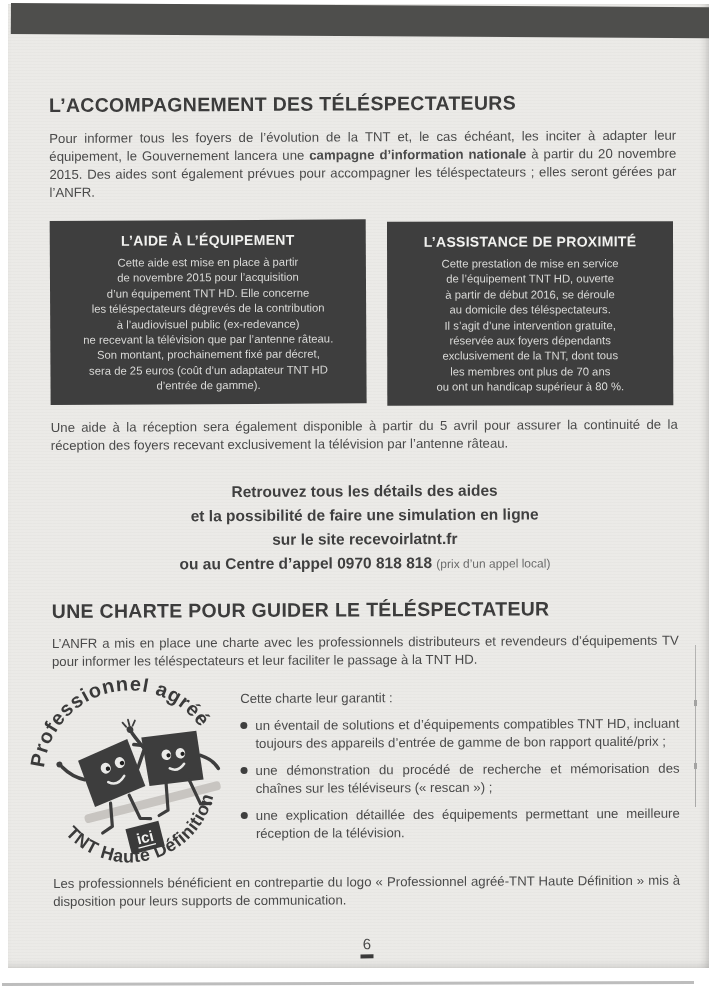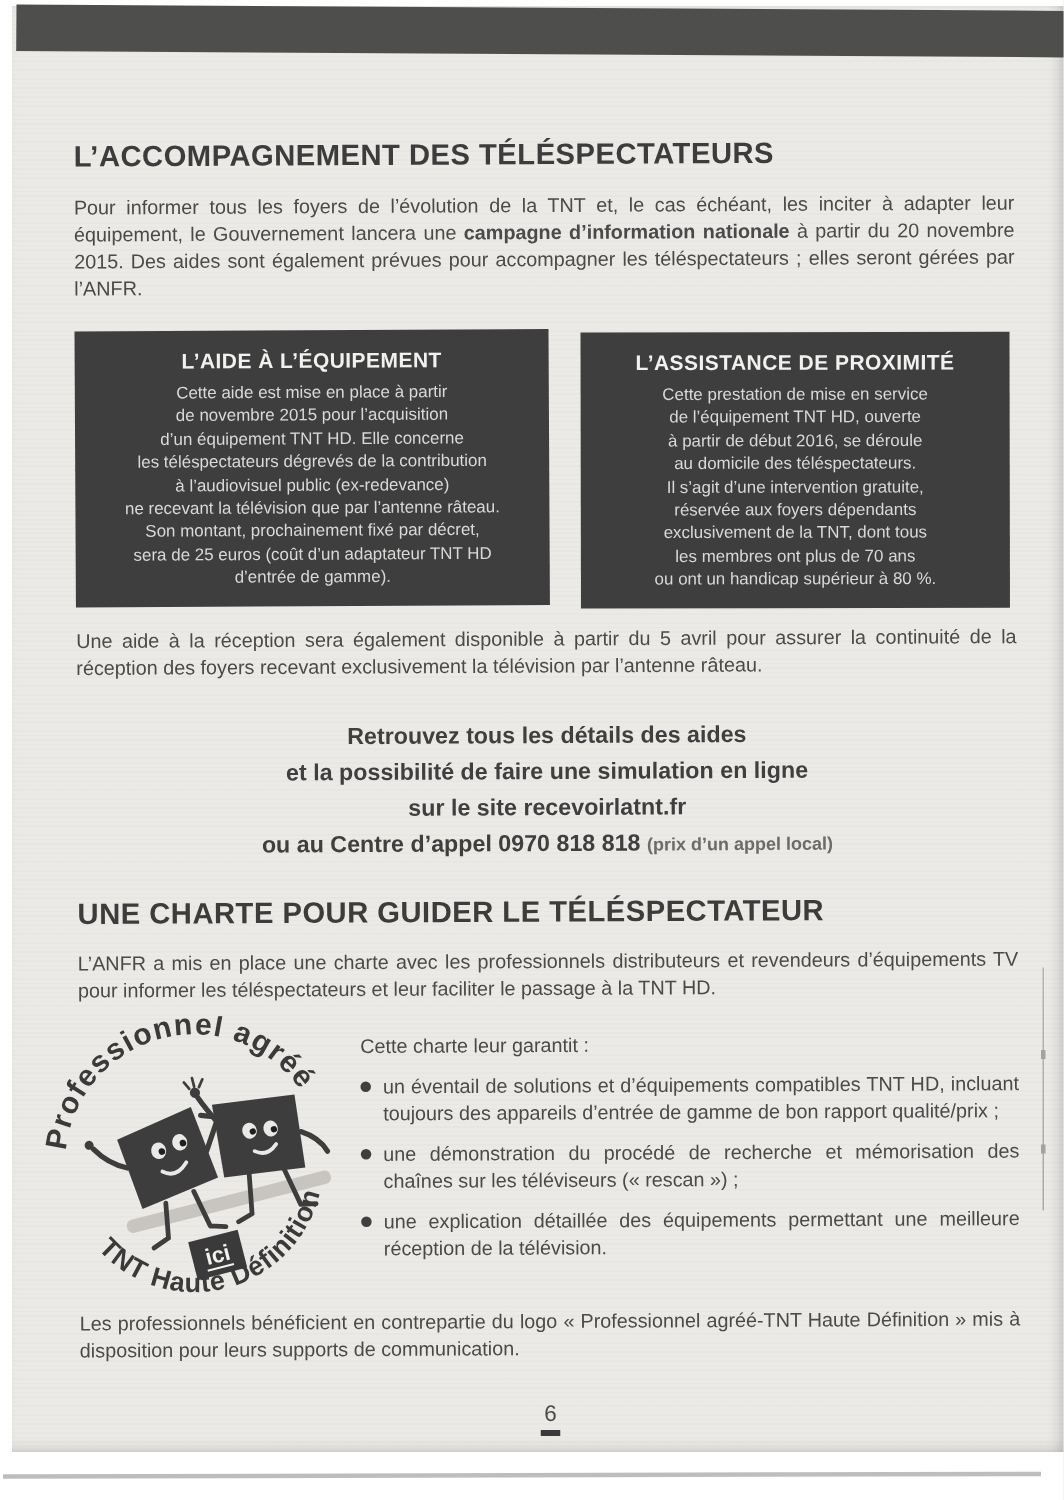--- a/index.html
+++ b/index.html
@@ -50,21 +50,21 @@
   }
   .box-l { width:316px; }
   .box-r { width:286px; transform: translateY(3px) rotate(0.2deg); }
   .box-title { font-size:14px; font-weight:bold; letter-spacing:0.3px; color:#f1f1ef; margin-bottom:7px; }
   .box-body { font-size:11.3px; line-height:15.4px; white-space:pre-line; }
 
   .aides {
     margin-top:26px; text-align:center; font-weight:bold;
     font-size:15.5px; line-height:24px; color:#3f3f3f;
   }
-  .aides .note { font-weight:bold; font-size:12px; color:#6b6b6b; }
+  .aides .note { font-weight:normal; font-size:12px; color:#6b6b6b; }
 
   .h2 { margin-top:22px; }
 
   .charte-row { position:relative; margin-top:20px; height:184px; }
   .stamp { position:absolute; left:-29px; top:-12px; width:212px; height:198px; }
   .charte-right { margin-left:188px; }
   .li { display:flex; gap:8px; margin-top:9px; font-size:13.2px; line-height:18px; text-align:justify; }
   .dot { width:7px; height:7px; border-radius:50%; background:#3f3f3f; margin-top:5px; flex:none; }
 
   .pagenum-wrap { margin-top:26px; text-align:center; }

